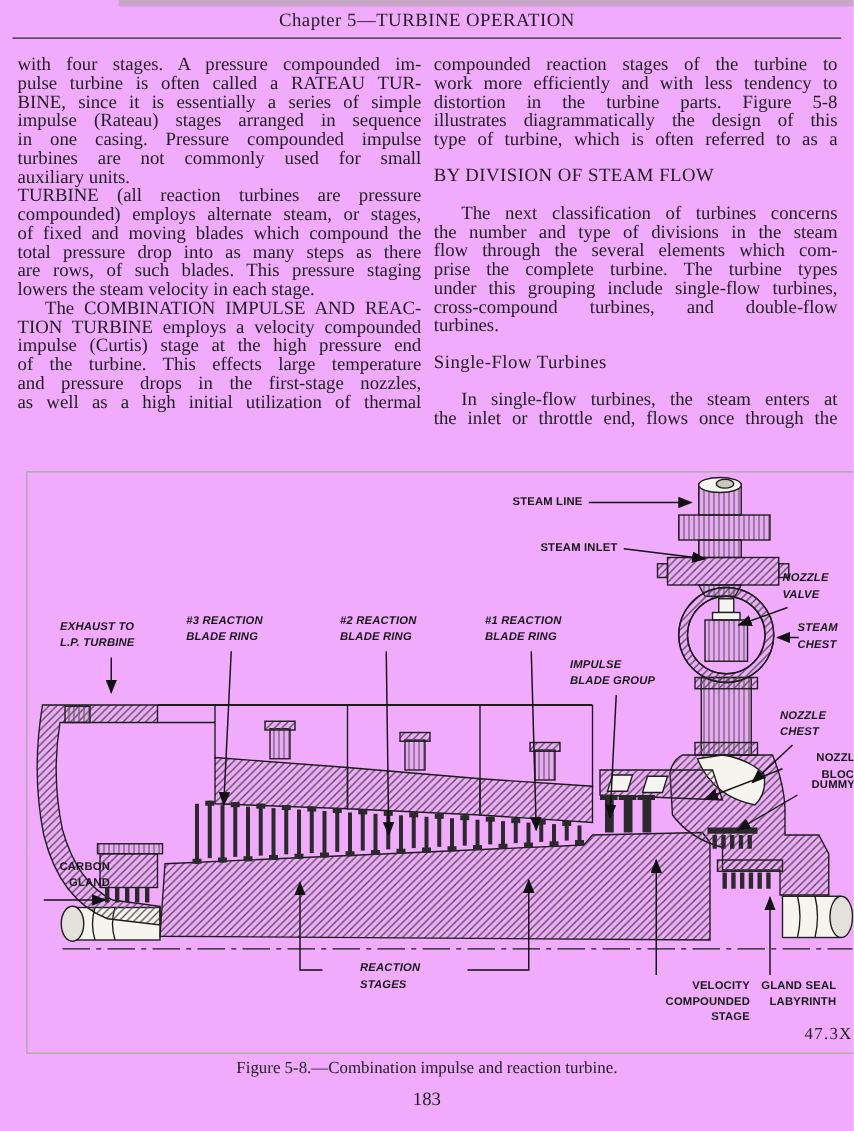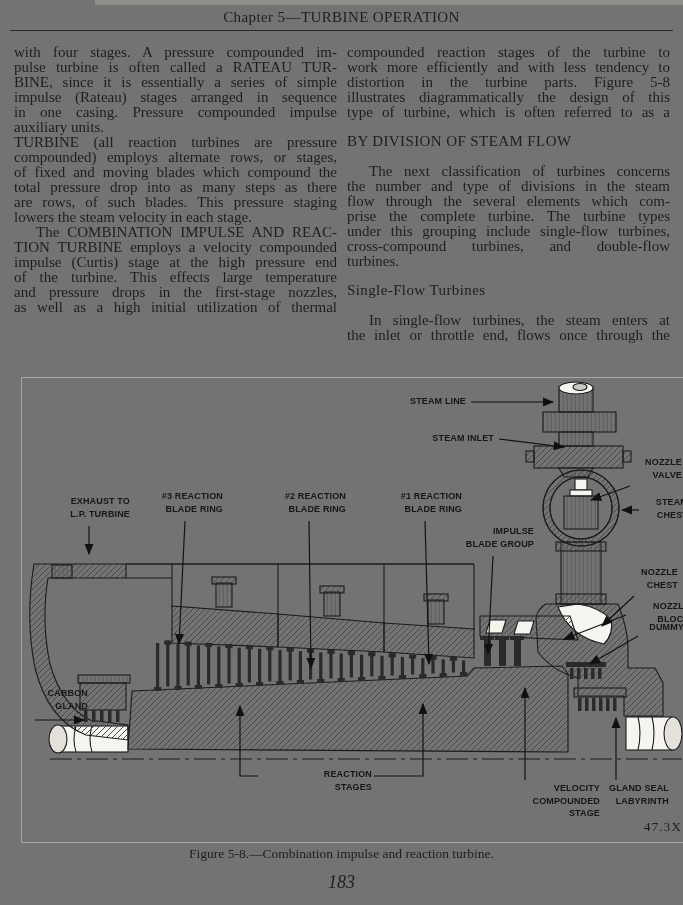--- a/index.html
+++ b/index.html
@@ -1,56 +1,57 @@
 <!DOCTYPE html>
 <html><head>
 <meta charset="utf-8">
 <style>
   html,body{margin:0;padding:0;}
   body{width:683px;height:905px;background:#e8e6e0;font-family:"Liberation Serif",serif;}
-  .page{position:relative;width:683px;height:905px;background:#737373;overflow:hidden;color:#1e1e1e;}
+  .page{position:relative;width:683px;height:905px;background:#f0abfc;overflow:hidden;color:#1e1e1e;}
   .smudge{position:absolute;left:95px;top:0;width:588px;height:5px;background:#a5a39d;opacity:.55;}
   .header{position:absolute;left:0;top:9px;width:683px;text-align:center;font-size:15px;letter-spacing:.4px;}
   .rule{position:absolute;left:10px;top:30px;width:663px;border-top:1.6px solid #2a2a2a;}
   .col{position:absolute;top:45px;width:323px;font-size:15px;line-height:15px;}
   .blk{margin:0;}
   .blk.h{margin:14px 0 15px 0;letter-spacing:.4px;}
   .ln{text-align:justify;text-align-last:justify;white-space:nowrap;}
   .ln.last{text-align-last:left;white-space:normal;}
   .ln.ind{text-indent:22px;}
   .figure{position:absolute;left:21px;top:377px;width:670px;height:464px;border:1px solid #aaa79e;box-sizing:content-box;}
   .figure svg{position:absolute;left:0;top:0;}
   .flabel{position:absolute;font-family:"Liberation Sans",sans-serif;font-weight:700;font-size:9px;line-height:12.5px;letter-spacing:.15px;color:#161616;white-space:pre-line;}
-  .flabel.c{text-align:right;}
+  .flabel.c{text-align:left;font-style:italic;}
   .flabel.r{text-align:right;}
   .flabel.l{text-align:right;}
   .credit{position:absolute;font-size:13.5px;letter-spacing:1px;}
   .caption{position:absolute;left:0;top:846px;width:683px;text-align:center;font-size:13.5px;}
-  .pagenum{position:absolute;left:0;top:872px;width:683px;text-align:center;font-size:18px;font-style:italic;}
+  .pagenum{position:absolute;left:0;top:872px;width:683px;text-align:center;font-size:15px;}
 </style>
 </head>
 <body>
 
 <div class="page">
   <div class="smudge"></div>
   <div class="header">Chapter 5—TURBINE OPERATION</div>
   <div class="rule"></div>
 
   <div class="col" id="col-left" style="left:14px">
       <div class="blk">
         <div class="ln">with four stages. A pressure compounded im-</div>
         <div class="ln">pulse turbine is often called a RATEAU TUR-</div>
         <div class="ln">BINE, since it is essentially a series of simple</div>
         <div class="ln">impulse (Rateau) stages arranged in sequence</div>
         <div class="ln">in one casing. Pressure compounded impulse</div>
+        <div class="ln">turbines are not commonly used for small</div>
         <div class="ln last">auxiliary units.</div>
       </div>
       <div class="blk">
         <div class="ln">TURBINE (all reaction turbines are pressure</div>
-        <div class="ln">compounded) employs alternate rows, or stages,</div>
+        <div class="ln">compounded) employs alternate steam, or stages,</div>
         <div class="ln">of fixed and moving blades which compound the</div>
         <div class="ln">total pressure drop into as many steps as there</div>
         <div class="ln">are rows, of such blades. This pressure staging</div>
         <div class="ln last">lowers the steam velocity in each stage.</div>
       </div>
       <div class="blk">
         <div class="ln ind">The COMBINATION IMPULSE AND REAC-</div>
         <div class="ln">TION TURBINE employs a velocity compounded</div>
         <div class="ln">impulse (Curtis) stage at the high pressure end</div>
         <div class="ln">of the turbine. This effects large temperature</div>

